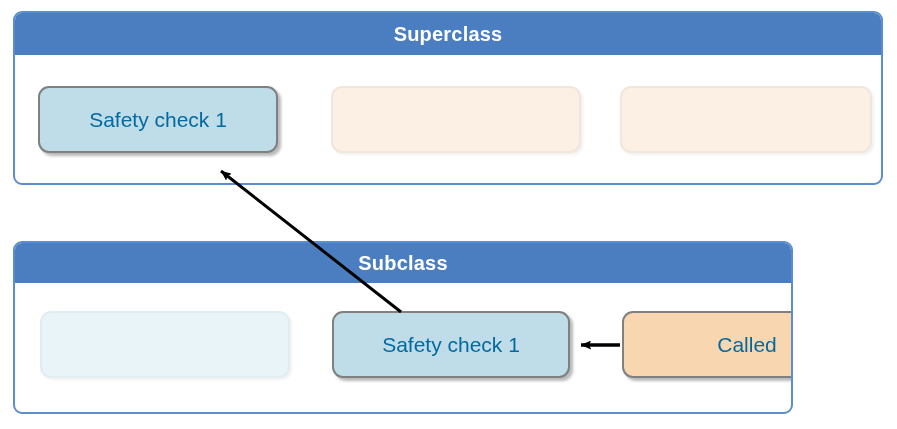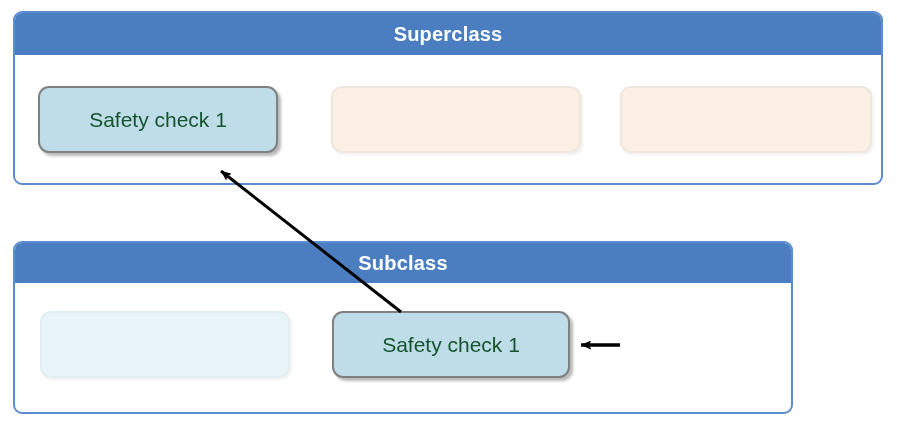--- a/index.html
+++ b/index.html
@@ -62,21 +62,21 @@
     box-sizing: border-box;
     border-radius: 11px;
     display: flex;
     align-items: center;
     justify-content: center;
     text-align: center;
   }
 
   .slot-label {
     font-size: 21px;
-    color: #14532d;
+    color: #0369a1;
     line-height: 1.1;
     padding: 0 6px;
   }
 
   
   .slot.filled {
     border: 2px solid #808080;
     box-shadow: 3px 3px 3px rgba(0, 0, 0, 0.28);
   }
 
@@ -137,20 +137,23 @@
     <div class="class-body" style="top:40px; height:129px;">
 
       <div class="slot empty bluish" style="left:25px; top:28px; width:250px; height:67px; background:#e9f4f8;">
         <span class="slot-label"></span>
       </div>
 
       <div class="slot filled" style="left:317px; top:28px; width:238px; height:67px; background:#bfdde8;">
         <span class="slot-label">Safety check 1</span>
       </div>
 
+      <div class="slot filled" style="left:607px; top:28px; width:250px; height:67px; background:#f8d7b0;">
+        <span class="slot-label">Called</span>
+      </div>
 
     </div>
   </div>
 
   <svg id="arrows" viewBox="0 0 897 429">
     <defs>
       <marker id="arrowhead" markerWidth="11" markerHeight="9" refX="10.2" refY="4.5" orient="auto" markerUnits="userSpaceOnUse">
         <path d="M0,0 L10.5,4.5 L0,9 L2.2,4.5 Z" fill="#000000"></path>
       </marker>
     </defs>

